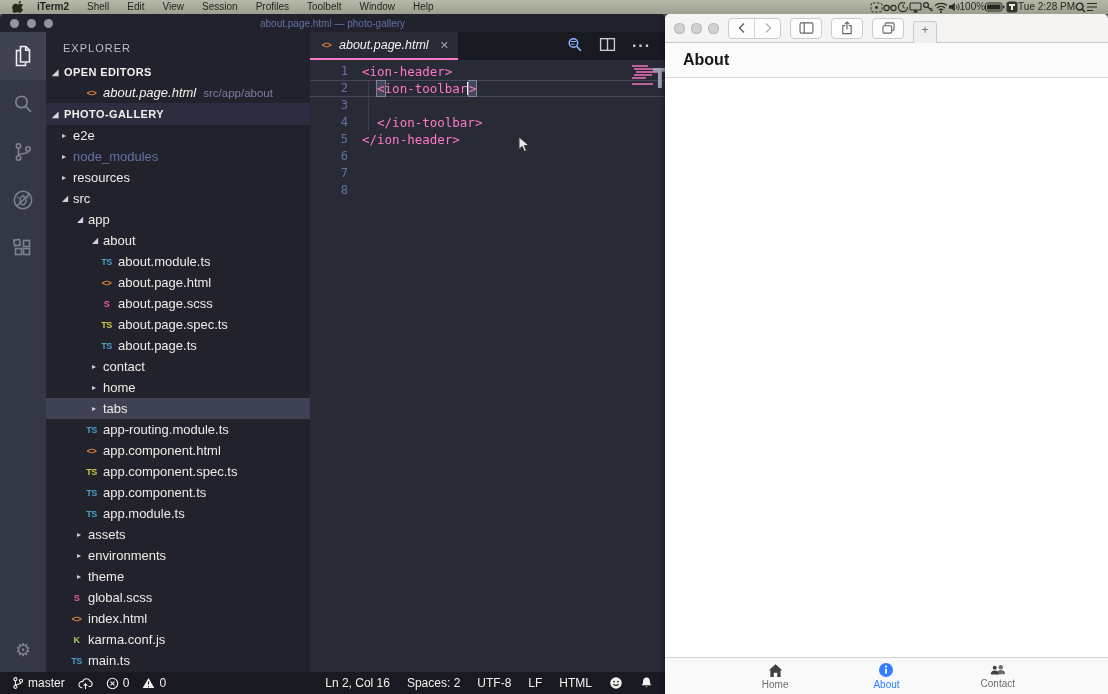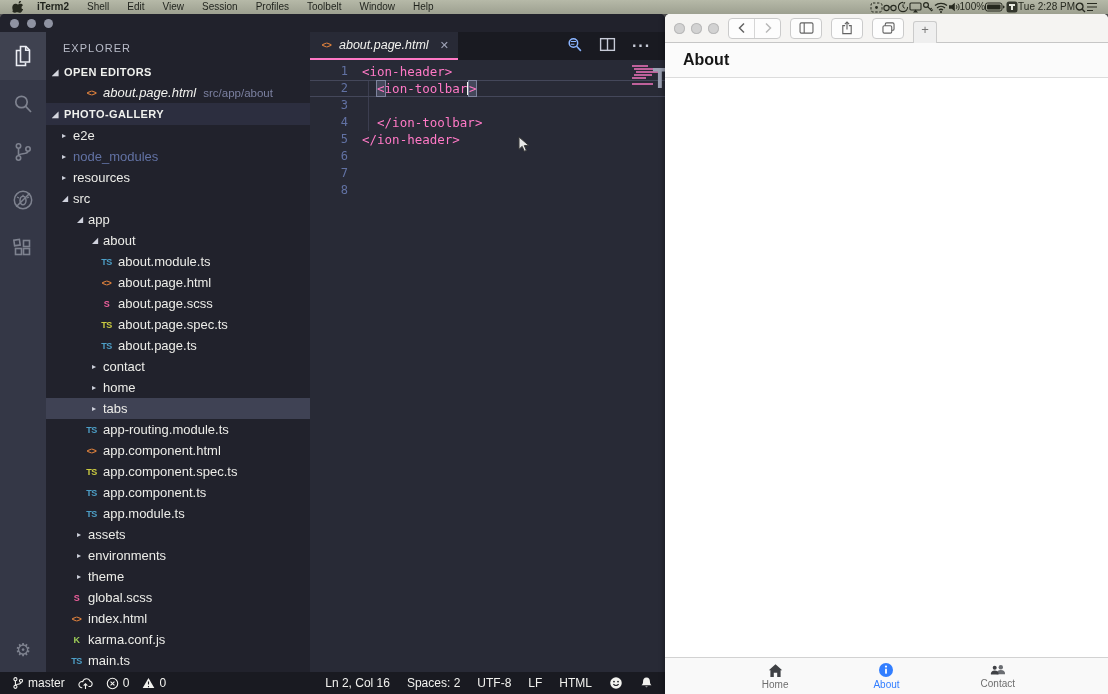--- a/index.html
+++ b/index.html
@@ -190,20 +190,21 @@
         </svg>
       </span>
     </div>
 </div>
 
 <div class="vscode">
   <div class="vs-titlebar">
     <span class="traffic"></span>
     <span class="traffic"></span>
     <span class="traffic"></span>
+    <span class="vs-title">about.page.html — photo-gallery</span>
   </div>
   <div class="vs-main">
     <div class="activitybar">
       <div class="act-icon active">
         <svg width="24" height="24" viewBox="0 0 24 24" fill="none" stroke="currentColor" stroke-width="1.6">
             <path d="M9.5 2.5h5.5l3.5 3.5v12h-9z"></path>
             <path d="M14.7 2.7v3.6h3.6"></path>
             <path d="M9.5 6.5H5.5v15h9v-2.8"></path>
           </svg>
       </div>

